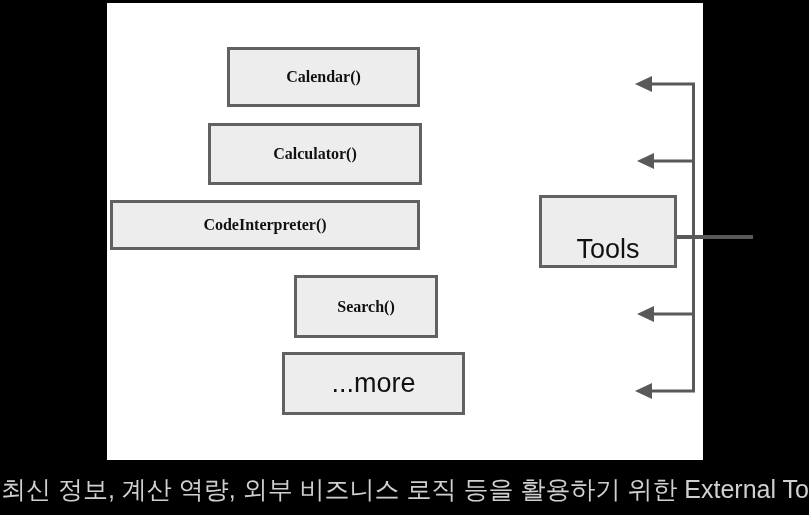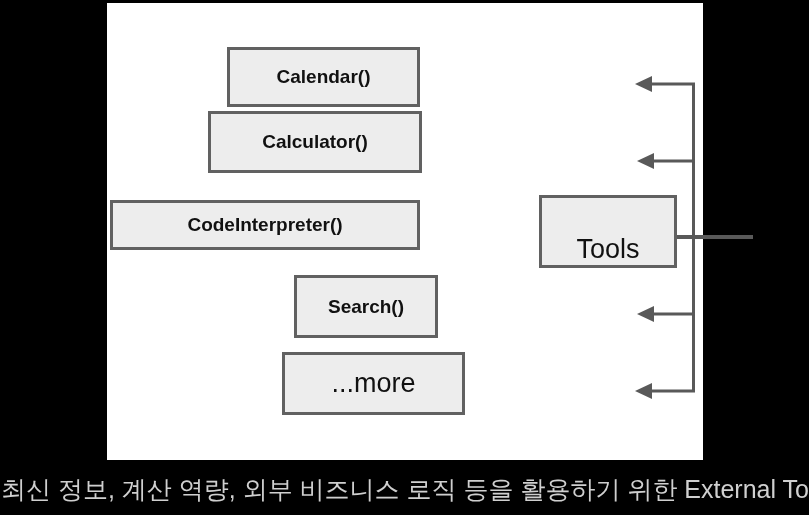--- a/index.html
+++ b/index.html
@@ -16,32 +16,32 @@
   }
   .node{
     position:absolute;
     background:#ededed;
     border:3px solid #616161;
     box-sizing:border-box;
     display:flex;align-items:center;justify-content:center;
     color:#111;
   }
   .node.mono{
-    font-family:Liberation Sans, sans-serif;
+    font-family:Liberation Serif, serif;
     font-weight:bold;
-    font-size:19px;
+    font-size:16px;
     letter-spacing:0px;
   }
   .node.sans{
     font-family:"Liberation Sans",sans-serif;
     font-size:27px;
   }
   
   #node-calendar        {left:227px;top:47px; width:193px;height:60px;}
-  #node-calculator      {left:208px;top:111px;width:214px;height:62px;}
+  #node-calculator      {left:208px;top:123px;width:214px;height:62px;}
   #node-codeinterpreter {left:110px;top:200px;width:310px;height:50px;}
   #node-search          {left:294px;top:275px;width:144px;height:63px;}
   #node-more            {left:237px;top:352px;width:183px;height:63px;margin-left:45px;}
   #node-tools           {left:539px;top:195px;width:138px;height:73px;align-items:flex-end;}
   svg.connectors{
     position:absolute;left:0;top:0;width:809px;height:515px;
     pointer-events:none;
   }
   .caption{
     position:absolute;

